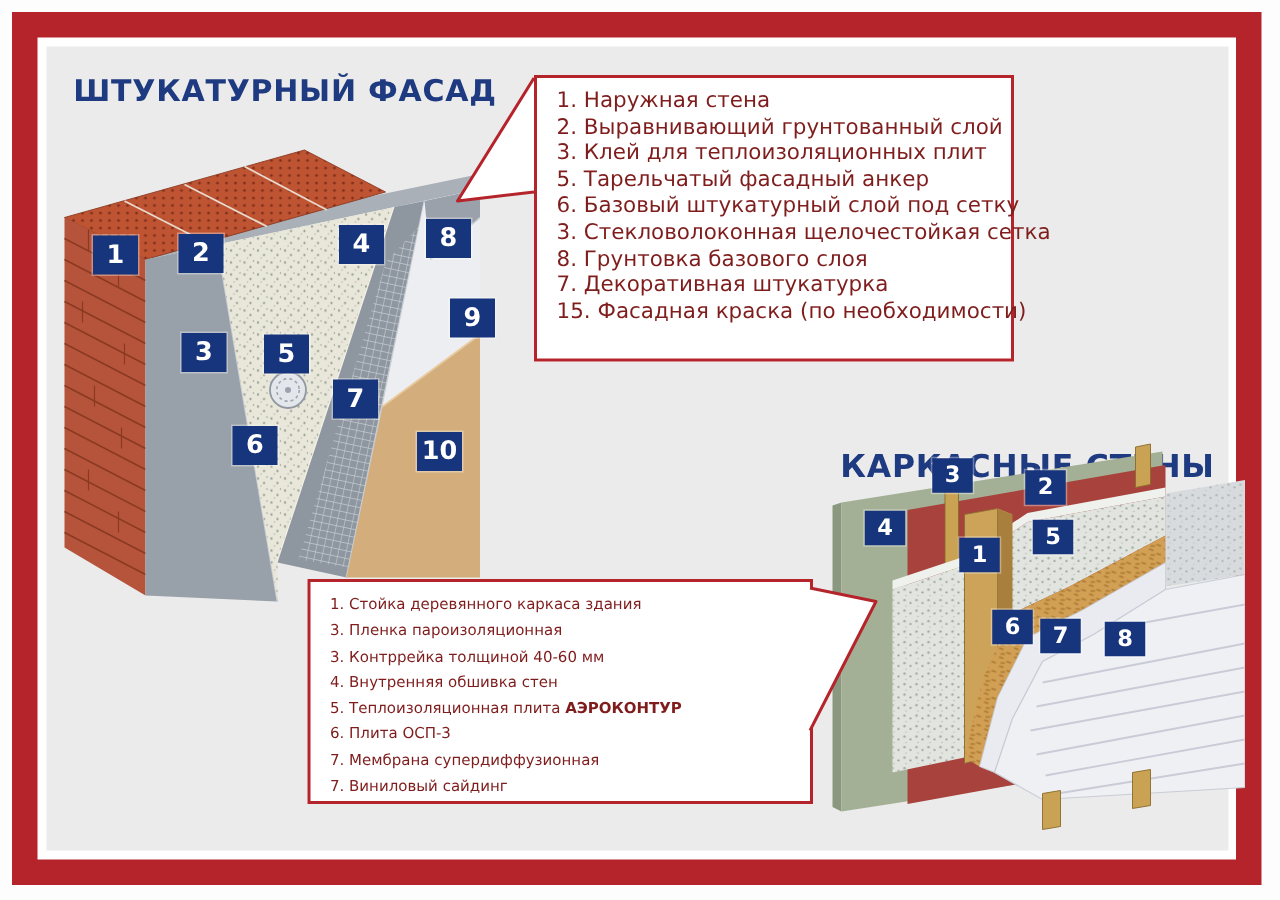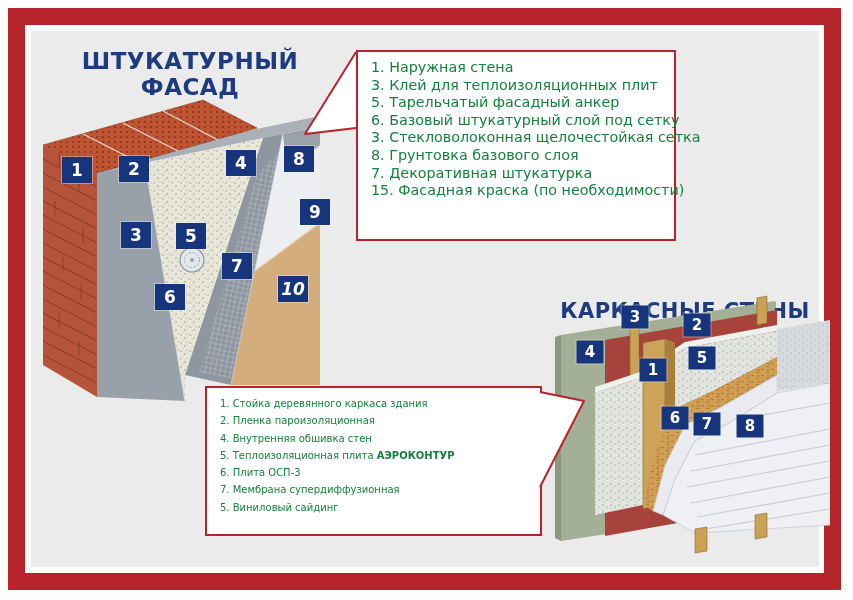--- a/index.html
+++ b/index.html
@@ -1,23 +1,23 @@
 <!DOCTYPE html>
 <html><head>
 <meta charset="utf-8">
 <style>
   html,body{margin:0;padding:0;}
   body{font-family:"DejaVu Sans","Liberation Sans",sans-serif;background:#fff;}
   .stage{position:relative;width:853px;height:600px;background:#fdfdfd;overflow:hidden;}
   .red-frame{position:absolute;left:8px;top:8px;right:12px;bottom:10px;background:#fff;border:17px solid #b5242b;box-sizing:border-box;}
   .content-bg{position:absolute;left:31px;top:31px;width:788px;height:536px;background:#ebebeb;}
   .title{position:absolute;color:#1e3a80;font-weight:bold;letter-spacing:.5px;text-align:center;}
-  .title-1{left:35px;top:48px;width:310px;font-size:23px;}
+  .title-1{left:35px;top:48px;width:310px;font-size:20px;}
   .title-2{left:552px;top:259px;width:266px;font-size:21px;margin-top:40px;}
-  .listbox{position:absolute;background:#fff;border:2px solid #b5242b;box-sizing:border-box;color:#15803d;}
+  .listbox{position:absolute;background:#fff;border:2px solid #b5242b;box-sizing:border-box;color:#7f1d1d;}
   .listbox-1{left:356px;top:50px;width:320px;height:191px;font-size:14.3px;}
   .listbox-2{left:205px;top:386px;width:337px;height:150px;font-size:10px;}
   .listbox ol{list-style:none;margin:0;padding:7px 6px 6px 13px;}
   .listbox-1 li{line-height:17.6px;white-space:nowrap;}
   .listbox-2 li{line-height:17.3px;white-space:nowrap;}
   .listbox b{font-weight:bold;}
   .diagram{position:absolute;}
   .diagram-1{left:35px;top:85px;width:315px;height:320px;}
   .diagram-2{left:545px;top:293px;width:285px;height:265px;}
   .diagram svg{position:absolute;left:0;top:0;}
@@ -101,21 +101,21 @@
     </svg>
   <div class="badge badge-d1" style="left: 42px; top: 85px;">1</div>
       <div class="badge badge-d1" style="left: 99px; top: 84px;">2</div>
       <div class="badge badge-d1" style="left: 101px; top: 150px;">3</div>
       <div class="badge badge-d1" style="left: 206px; top: 78px;">4</div>
       <div class="badge badge-d1" style="left: 156px; top: 151px;">5</div>
       <div class="badge badge-d1" style="left: 135px; top: 212px;">6</div>
       <div class="badge badge-d1" style="left: 202px; top: 181px;">7</div>
       <div class="badge badge-d1" style="left: 264px; top: 74px;">8</div>
       <div class="badge badge-d1" style="left: 280px; top: 127px;">9</div>
-      <div class="badge badge-d1" style="left: 258px; top: 204px; font-style: italic;">10</div>
+      <div class="badge badge-d1" style="left: 258px; top: 216px;">10</div>
     </div>
 
   <div class="diagram diagram-2">
     <svg width="285" height="265" viewBox="0 0 285 265">
       <defs>
         <pattern id="spk2" width="8" height="7" patternUnits="userSpaceOnUse">
           <circle cx="2" cy="2" r="0.8" fill="#9fa8a0"></circle>
             <circle cx="6" cy="4" r="0.6" fill="#7e877e"></circle>
           <circle cx="3" cy="6" r="0.5" fill="#b2b8ae"></circle>
         </pattern>
@@ -180,38 +180,40 @@
       <div class="badge badge-d2" style="left: 45px; top: 59px;">4</div>
       <div class="badge badge-d2" style="left: 157px; top: 65px;">5</div>
       <div class="badge badge-d2" style="left: 130px; top: 125px;">6</div>
       <div class="badge badge-d2" style="left: 162px; top: 131px;">7</div>
       <div class="badge badge-d2" style="left: 205px; top: 133px;">8</div>
     </div>
 
   <div class="listbox listbox-1">
     <ol id="list1">
         <li>1. Наружная стена</li>
+        <li>2. Выравнивающий грунтованный слой</li>
         <li>3. Клей для теплоизоляционных плит</li>
         <li>5. Тарельчатый фасадный анкер</li>
         <li>6. Базовый штукатурный слой под сетку</li>
         <li>3. Стекловолоконная щелочестойкая сетка</li>
         <li>8. Грунтовка базового слоя</li>
         <li>7. Декоративная штукатурка</li>
         <li>15. Фасадная краска (по необходимости)</li>
       </ol>
   </div>
   <div class="listbox listbox-2">
     <ol id="list2">
         <li>1. Стойка деревянного каркаса здания</li>
-        <li>2. Пленка пароизоляционная</li>
+        <li>3. Пленка пароизоляционная</li>
+        <li>3. Контррейка толщиной 40-60 мм</li>
         <li>4. Внутренняя обшивка стен</li>
         <li>5. Теплоизоляционная плита <b>АЭРОКОНТУР</b></li>
         <li>6. Плита ОСП-3</li>
         <li>7. Мембрана супердиффузионная</li>
-        <li>5. Виниловый сайдинг</li>
+        <li>7. Виниловый сайдинг</li>
       </ol>
   </div>
 
   <svg class="wedge" style="left:299px;top:44px;" width="60" height="92">
     <path d="M57,8 L6,90 L57,84" fill="#ffffff" stroke="#b5242b" stroke-width="2" stroke-linejoin="round"></path>
   </svg>
   <svg class="wedge" style="left:535px;top:387px;" width="54" height="105">
     <path d="M5,5 L49,14 L5,100" fill="#ffffff" stroke="#b5242b" stroke-width="2" stroke-linejoin="round"></path>
   </svg>
 </div>

